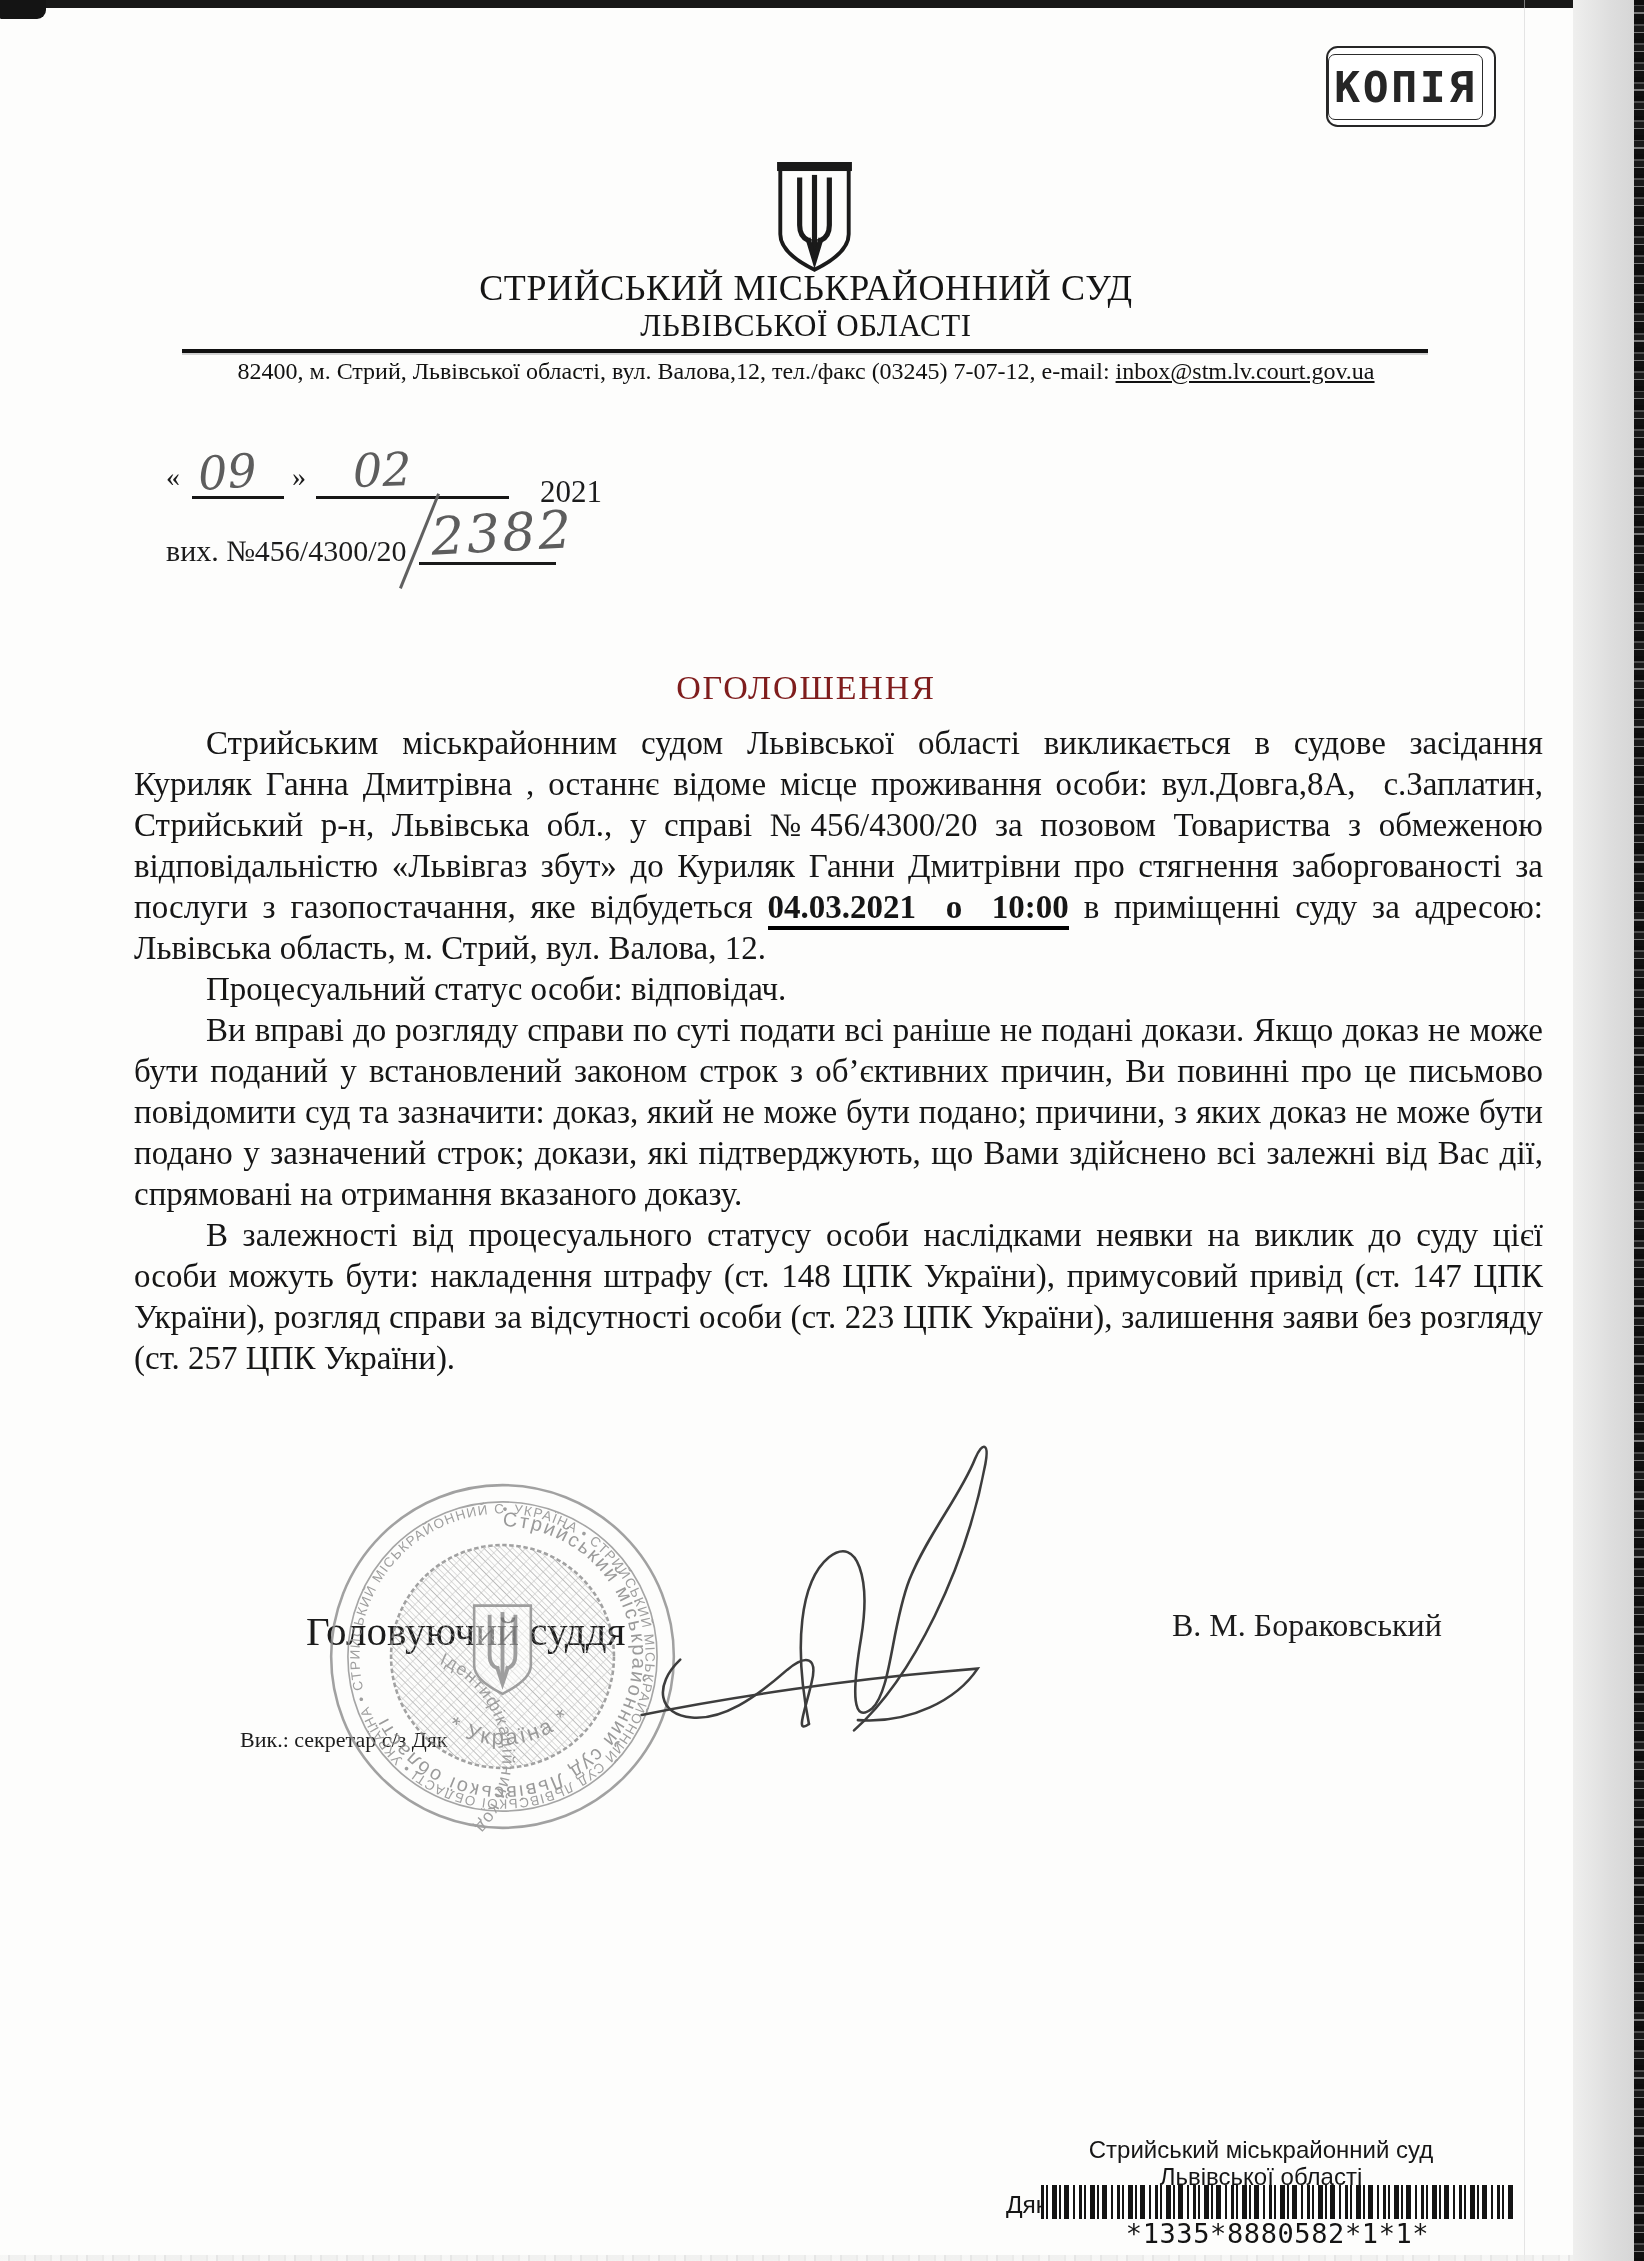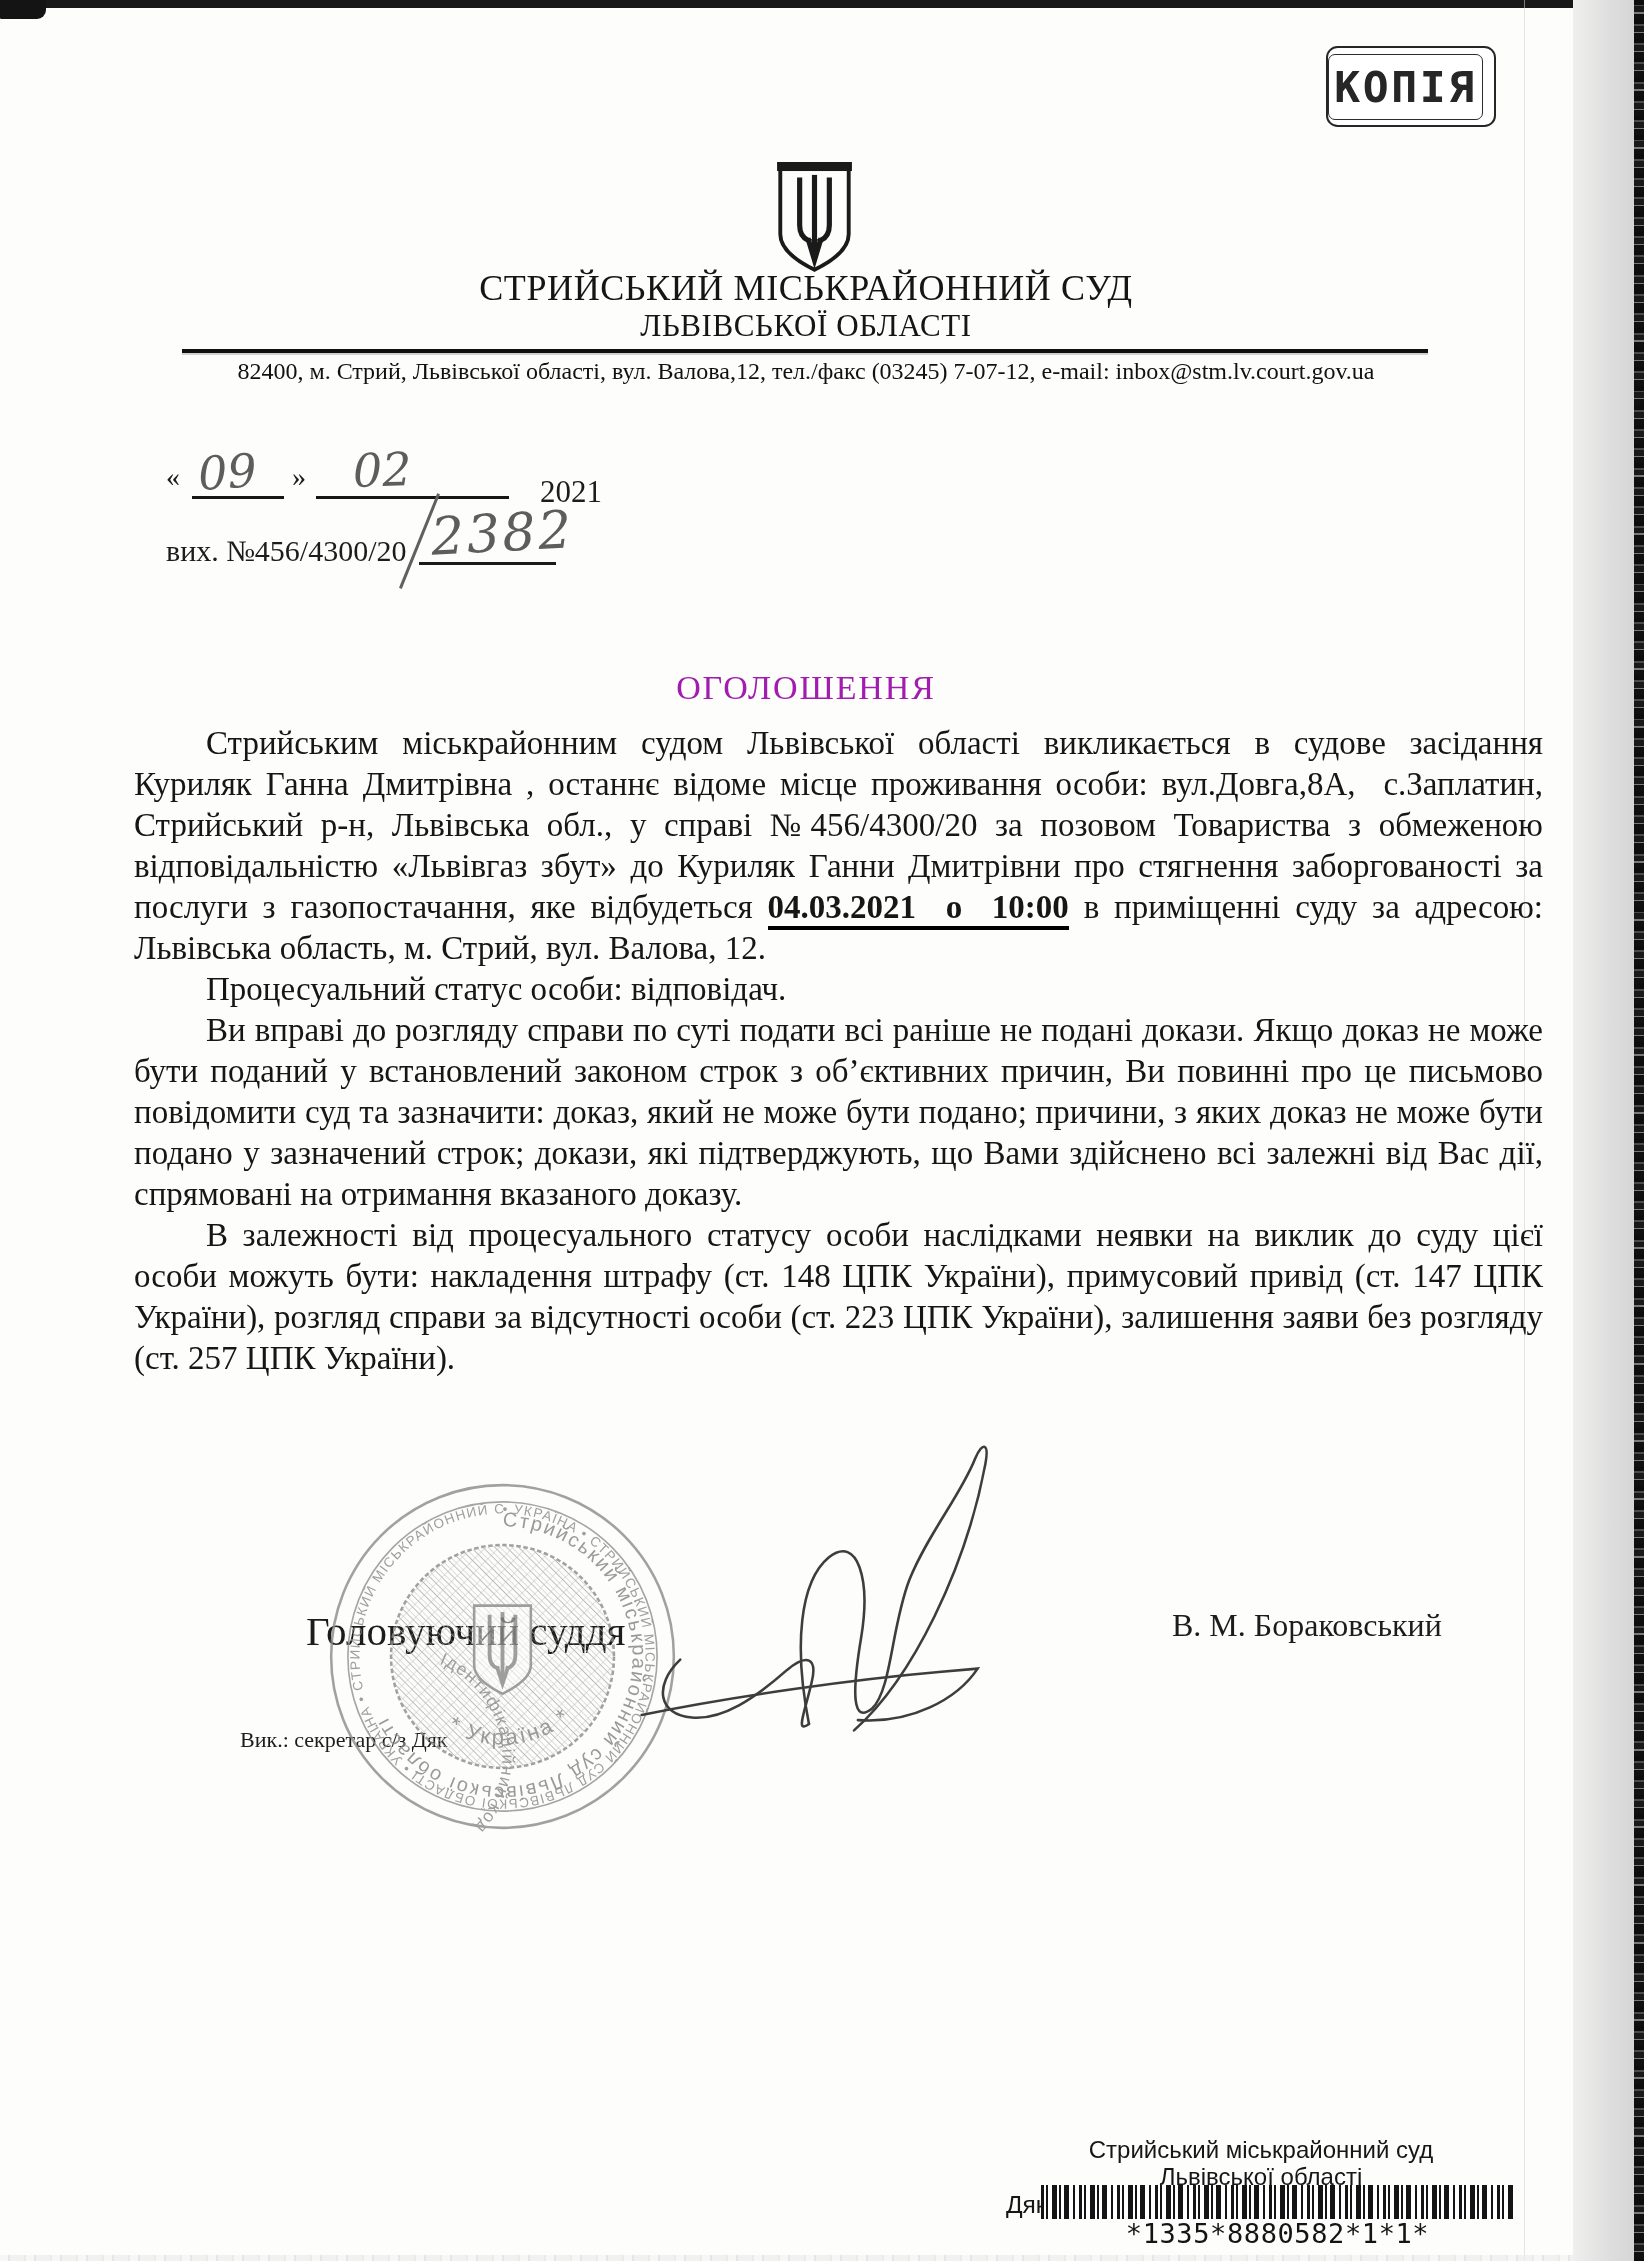--- a/index.html
+++ b/index.html
@@ -21,40 +21,40 @@
           display:flex;align-items:center;justify-content:flex-start;background:#fff;}
   .kopiya-inner{width:153px;height:64px;border:1.9px solid #2c2c2c;border-radius:7px;display:flex;align-items:center;justify-content:center;
           font-family:"DejaVu Sans Mono", monospace;font-weight:bold;font-size:43px;letter-spacing:2.6px;color:#262626;}
 
   
   .emblem{position:absolute;left:777px;top:162px;width:75px;height:111px;}
   .court-name-1{position:absolute;left:184px;top:267px;width:1244px;text-align:center;font-size:36px;letter-spacing:0.6px;color:#151515;}
   .court-name-2{position:absolute;left:184px;top:308px;width:1244px;text-align:center;font-size:31px;letter-spacing:0.6px;color:#151515;}
   .header-rule{position:absolute;left:182px;top:349px;width:1246px;height:3.9px;background:#101010;box-shadow:0 1.9px 0 #cfcfcf;}
   .address-line{position:absolute;left:184px;top:358px;width:1244px;text-align:center;font-size:24px;color:#111;}
-  .address-email{}
+  .address-email{text-decoration:underline;}
 
   
   .hand{font-family:"DejaVu Serif", serif;font-style:italic;color:#5d5d5d;}
   .date-row{position:absolute;left:166px;top:455px;height:45px;font-size:30px;}
   .q-open,.q-close{position:absolute;top:6.4px;font-size:28px;}
   .q-open{left:0;}
   .q-close{left:126px;}
   .date-underline-day{position:absolute;left:26px;top:41px;width:92px;height:2.6px;background:#161616;}
   .date-underline-month{position:absolute;left:150px;top:41px;width:193px;height:2.6px;background:#161616;}
   .hand-day{position:absolute;left:32px;top:-10.3px;font-size:46px;transform:rotate(-4deg);}
   .hand-month{position:absolute;left:187px;top:-11.6px;font-size:46px;transform:rotate(-2deg);}
   .date-year{position:absolute;left:374px;top:3.9px;font-size:31px;margin-top:15px;}
   .ref-row{position:absolute;left:166px;top:534px;font-size:30px;}
   .hand-slash{position:absolute;left:418px;top:490px;width:2.6px;height:102px;background:#606060;transform:rotate(22deg);}
   .hand-refnum{position:absolute;left:431px;top:503px;font-size:52px;transform:rotate(-3deg);letter-spacing:2.6px;}
   .ref-underline{position:absolute;left:419px;top:562px;width:137px;height:3.2px;background:#1a1a1a;}
 
   
-  .doc-title{position:absolute;left:184px;top:669px;width:1244px;text-align:center;font-size:34px;letter-spacing:1.9px;color:#a21caf;}
+  .doc-title{position:absolute;left:184px;top:669px;width:1244px;text-align:center;font-size:34px;letter-spacing:1.9px;color:#7f1d1d;}
   .doc-body{position:absolute;left:134px;top:723px;width:1409px;font-size:33px;line-height:41px;text-align:justify;color:#161616;}
   .doc-body p{margin:0;text-indent:72px;}
   .hearing-datetime{font-weight:bold;border-bottom:4.5px solid #000;padding-bottom:0.6px;white-space:nowrap;}
 
   
   .judge-label{position:absolute;left:306px;top:1607px;font-size:41px;}
   .judge-name{position:absolute;left:1172px;top:1607px;font-size:32px;}
   .executor{position:absolute;left:240px;top:1727px;font-size:22px;}
   .seal{position:absolute;left:326px;top:1480px;width:353px;height:353px;opacity:.82;}
   .signature{position:absolute;left:640px;top:1433px;width:374px;height:309px;}

